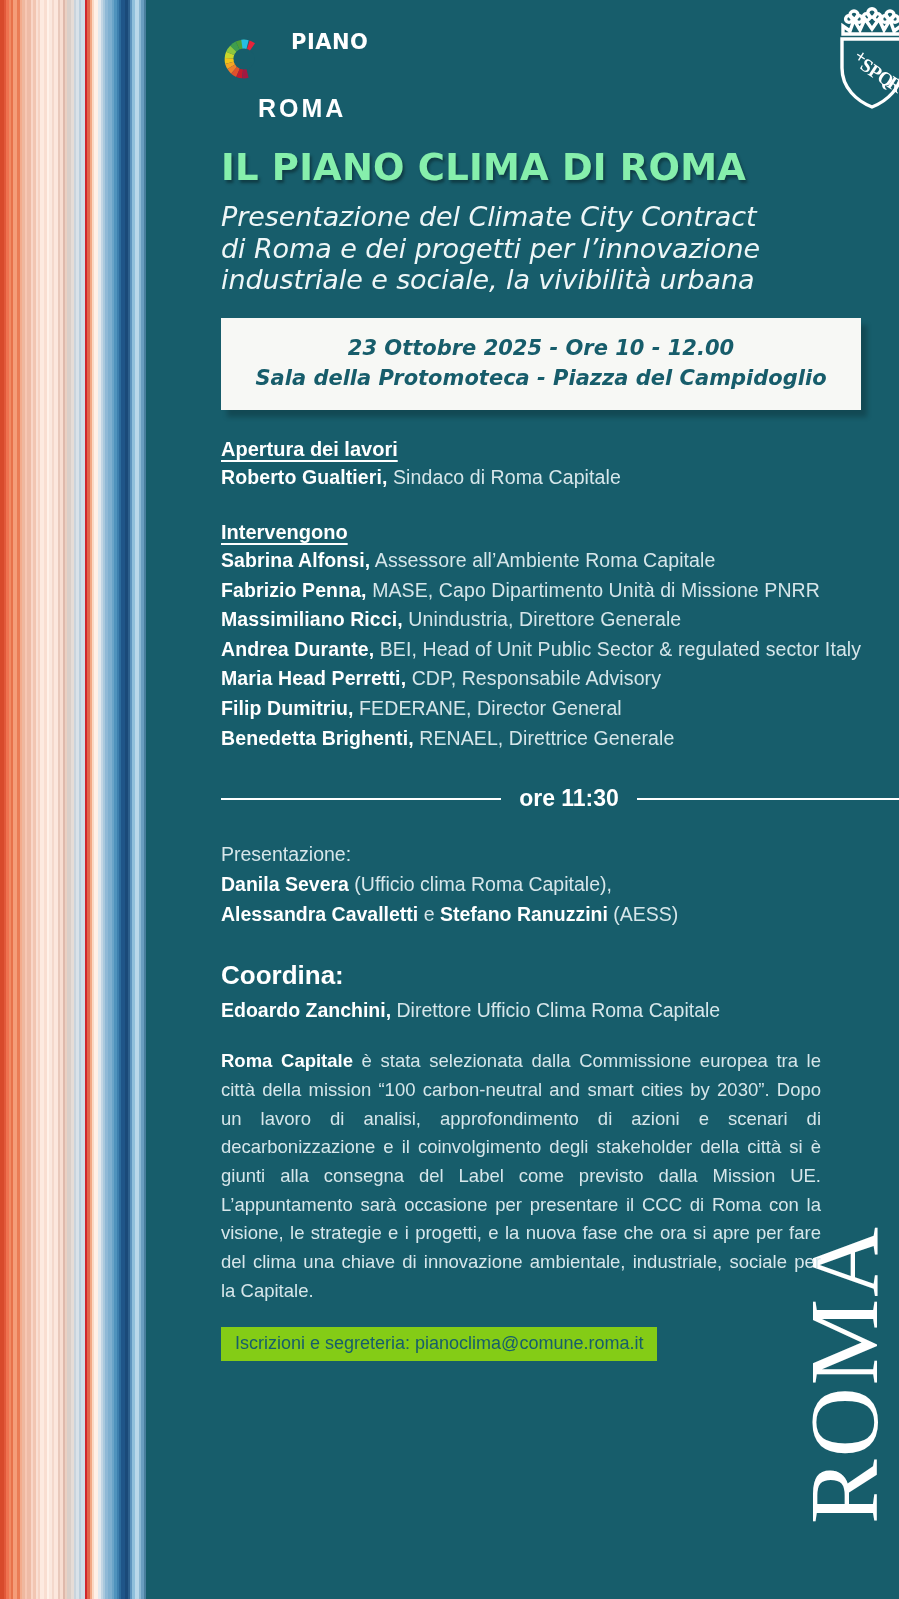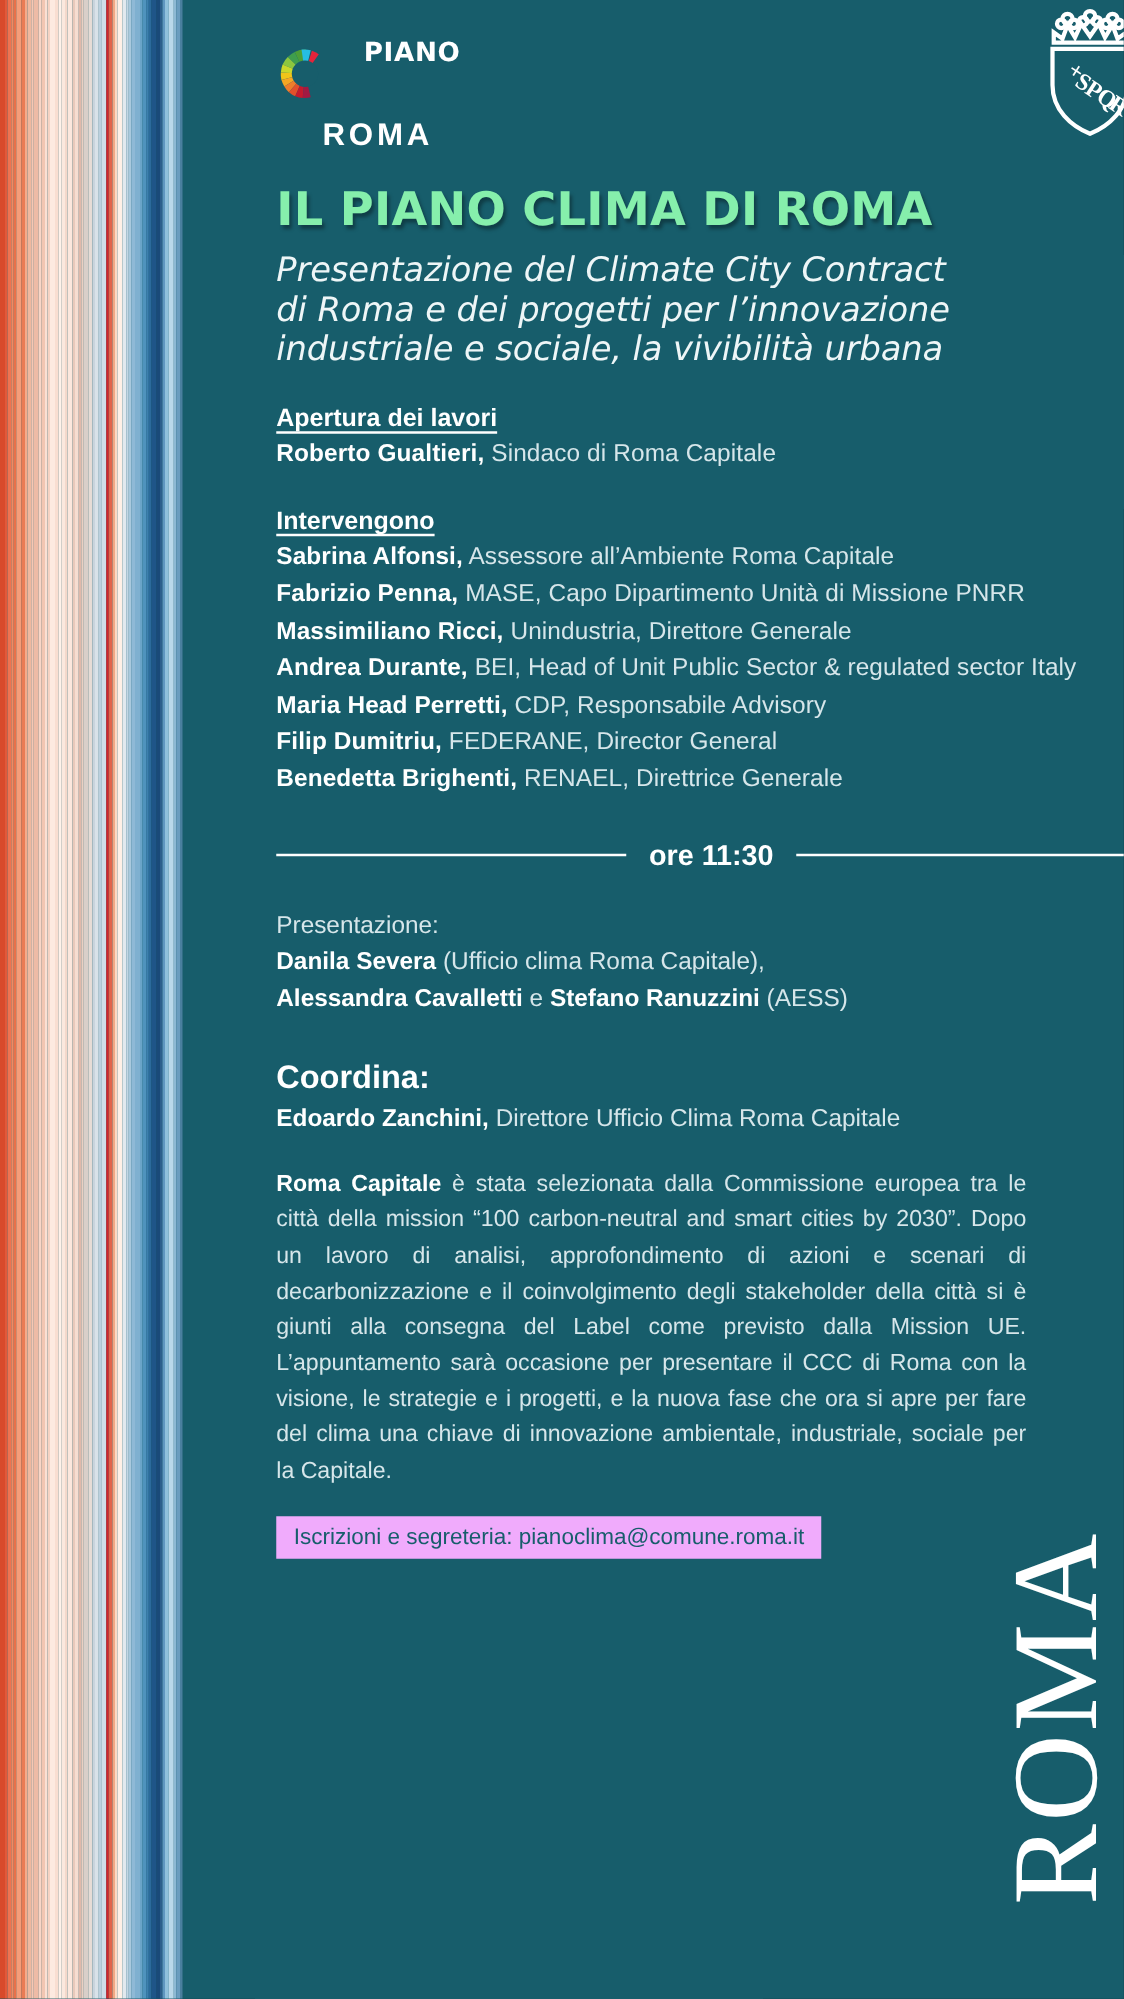--- a/index.html
+++ b/index.html
@@ -182,21 +182,21 @@
     color:#d6e6ea;
     line-height:1.55;
     text-align:justify;
   }
   .body-par b { color:#ffffff; font-weight:bold; }
 
   
   .email-bar {
     margin-left:8px; margin-top:22px;
     display:inline-block;
-    background:#f0abfc;
+    background:#84cc16;
     color:#175d6b;
     font-size:18px;
     padding:6px 14px 7px;
   }
 </style>
 </head>
 <body>
 
 <div class="poster">
 
@@ -317,20 +317,24 @@
 
     
     <h1 class="main-title">IL PIANO CLIMA DI ROMA</h1>
     <div class="subtitle">
       <div>Presentazione del Climate City Contract</div>
       <div>di Roma e dei progetti per l’innovazione</div>
       <div>industriale e sociale, la vivibilità urbana</div>
     </div>
 
     
+    <div class="date-box">
+      <div class="date-line">23 Ottobre 2025 - Ore 10 - 12.00</div>
+      <div class="date-line">Sala della Protomoteca -  Piazza del Campidoglio</div>
+    </div>
 
     
     <div class="program">
       <div class="sec-head">Apertura dei lavori</div>
       <div class="person">
         <b>Roberto Gualtieri,</b><span> Sindaco di Roma Capitale</span>
       </div>
 
       <div class="sec-head gap">Intervengono</div>
       <div id="speakers-list">

